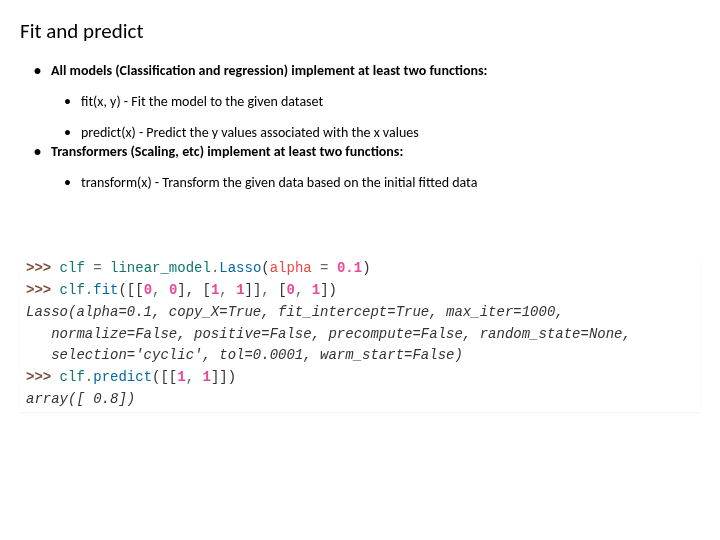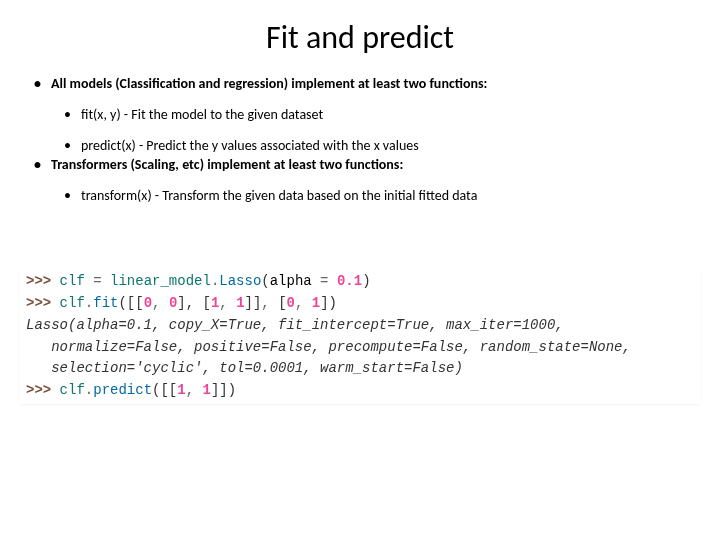--- a/index.html
+++ b/index.html
@@ -8,23 +8,23 @@
       height: 540px;
       background: #fff;
       font-family: Calibri, Arial, sans-serif;
       color: #000;
       overflow: hidden;
     }
     .slide {
       padding: 10px 20px;
     }
     .title {
-      font-size: 32px;
+      font-size: 21px;
       font-weight: 400;
-      text-align: center;
+      text-align: left;
       margin: 8px 0 18px 0;
     }
     .bullets {
       font-size: 14px;
       line-height: 1.35;
       margin-left: 14px;
     }
     .bullets ul {
       list-style: none;
     }
@@ -56,21 +56,21 @@
     }
     .code-line { white-space: pre; }
     .prompt {
       color: #7a4f3a;
       font-weight: 700;
     }
     .ident { color: #0f766e; }
     .dot { color: #666; }
     .call { color: #0369a1; }
     .paren { color: #333; }
-    .kwarg-key { color: #000000; }
+    .kwarg-key { color: #ef4444; }
     .op { color: #666; }
     .num { color: #ec4899; font-weight: 700; }
     .bracket { color: #333; }
     .out { color: #333; font-style: italic; }
     .comma { color: #666; }
   </style>
 </head>
 <body>
 
 <div class="slide">
@@ -96,14 +96,15 @@
     <div class="code-line"><span class="prompt">&gt;&gt;&gt; </span><span class="ident">clf</span><span class="op"> = </span><span class="ident">linear_model</span><span class="dot">.</span><span class="call">Lasso</span><span class="paren">(</span><span class="kwarg-key">alpha</span><span class="op"> = </span><span class="num">0.1</span><span class="paren">)</span></div>
 
     <div class="code-line"><span class="prompt">&gt;&gt;&gt; </span><span class="ident">clf</span><span class="dot">.</span><span class="call">fit</span><span class="paren">(</span><span class="bracket">[[</span><span class="num">0</span><span class="comma">, </span><span class="num">0</span><span class="bracket">], [</span><span class="num">1</span><span class="comma">, </span><span class="num">1</span><span class="bracket">]]</span><span class="comma">, </span><span class="bracket">[</span><span class="num">0</span><span class="comma">, </span><span class="num">1</span><span class="bracket">]</span><span class="paren">)</span></div>
 
     <div class="code-line out">Lasso(alpha=0.1, copy_X=True, fit_intercept=True, max_iter=1000,</div>
     <div class="code-line out">   normalize=False, positive=False, precompute=False, random_state=None,</div>
     <div class="code-line out">   selection='cyclic', tol=0.0001, warm_start=False)</div>
 
     <div class="code-line"><span class="prompt">&gt;&gt;&gt; </span><span class="ident">clf</span><span class="dot">.</span><span class="call">predict</span><span class="paren">(</span><span class="bracket">[[</span><span class="num">1</span><span class="comma">, </span><span class="num">1</span><span class="bracket">]]</span><span class="paren">)</span></div>
 
+    <div class="code-line out">array([ 0.8])</div>
   </div>
 </div>
 
 </body></html>

